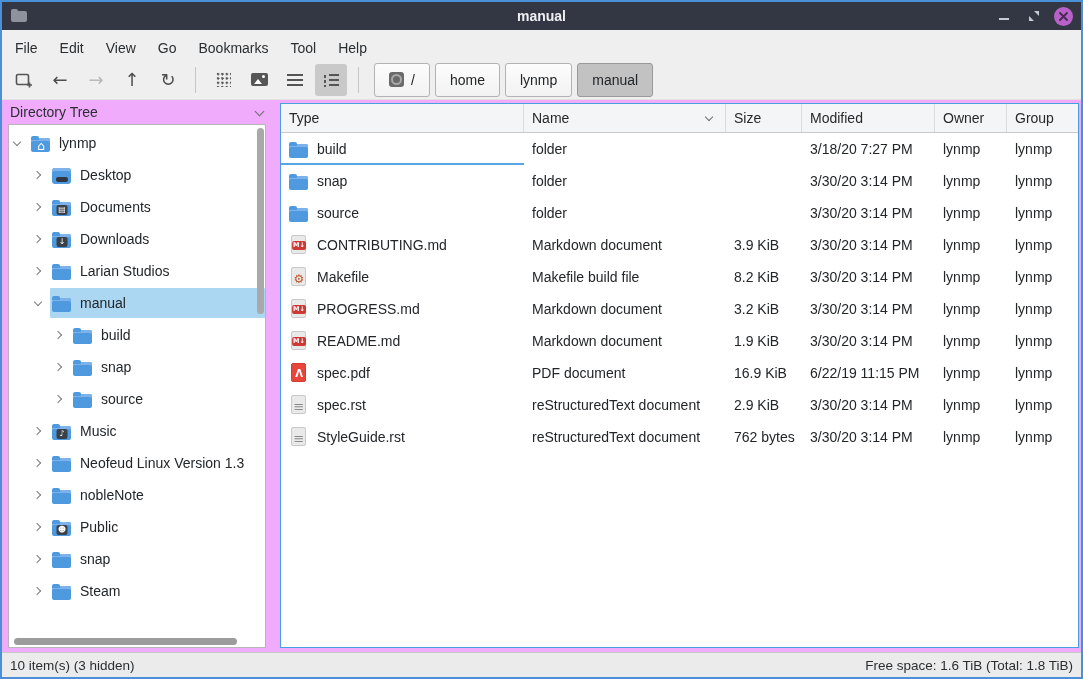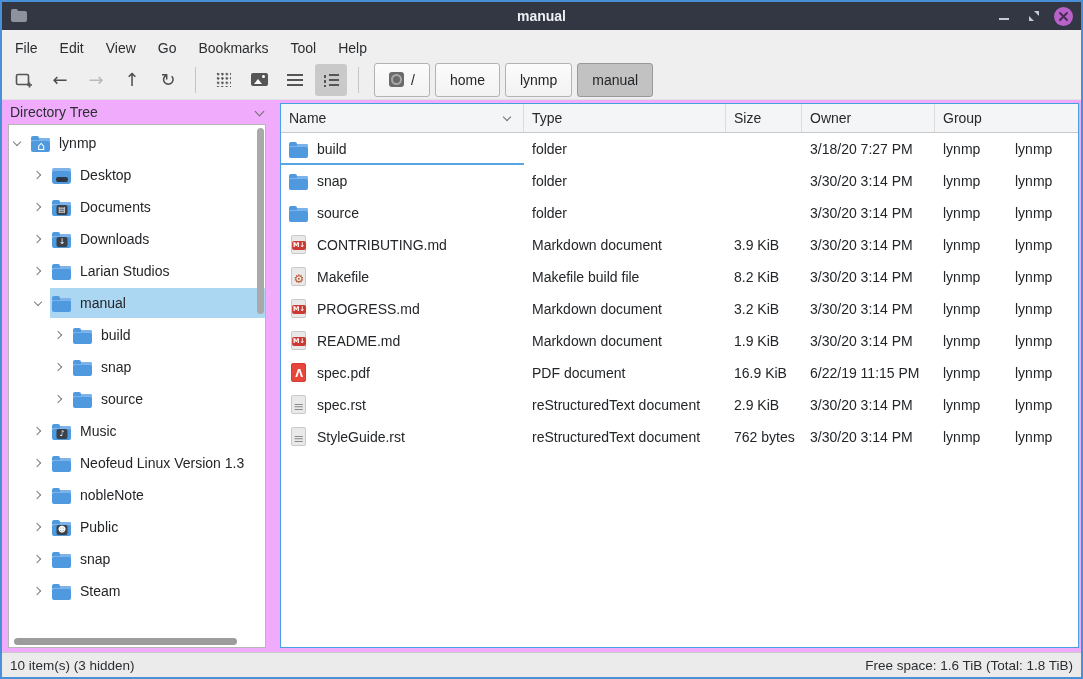--- a/index.html
+++ b/index.html
@@ -361,29 +361,33 @@
       <span class="fi fi-folder"></span>
       <span class="tree-label">Steam</span>
     </span>
   </div>
         </div>
     </div>
     <div class="splitter"></div>
     <div class="file-pane">
       <div class="fgrid fheader" id="fheader">
           <span class="hcell">
+    <span class="col-label">Type</span>
+    
+  </span>
+          <span class="hcell">
     <span class="col-label">Name</span>
     <span class="sort-chev"></span>
   </span>
           <span class="hcell">
-    <span class="col-label">Type</span>
+    <span class="col-label">Size</span>
     
   </span>
           <span class="hcell">
-    <span class="col-label">Size</span>
+    <span class="col-label">Modified</span>
     
   </span>
           <span class="hcell">
     <span class="col-label">Owner</span>
     
   </span>
           <span class="hcell">
     <span class="col-label">Group</span>
     
   </span>

